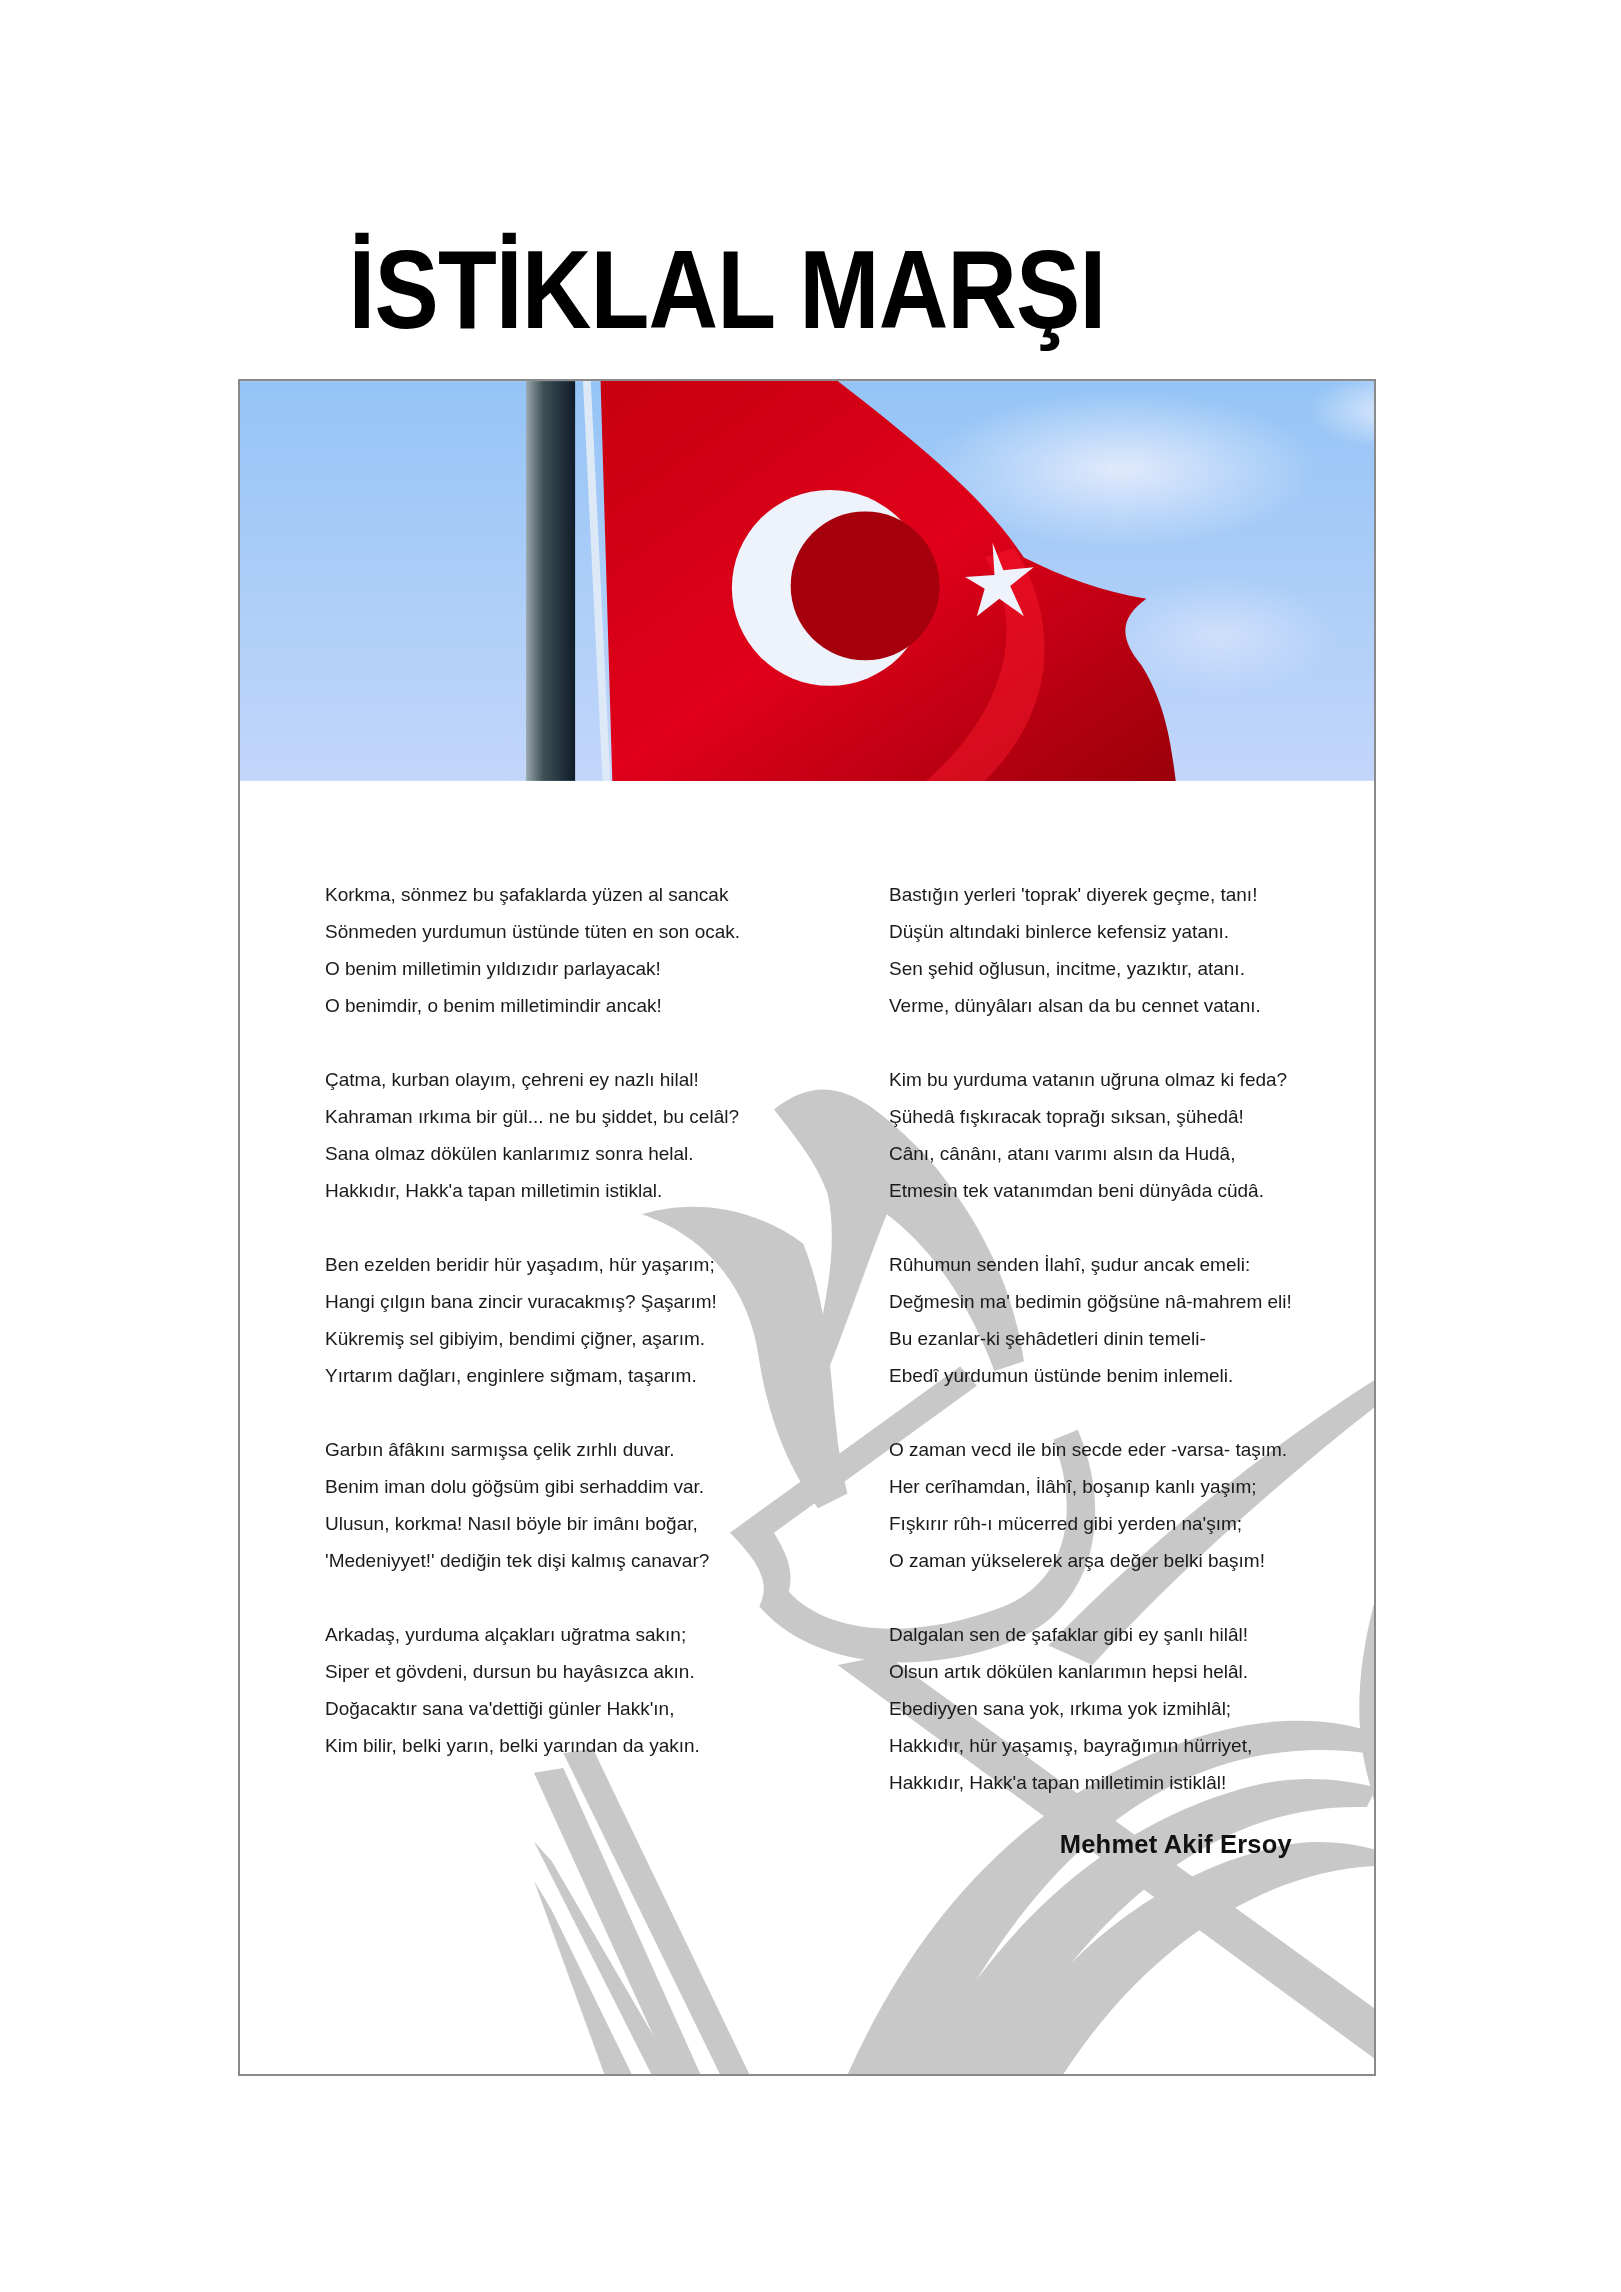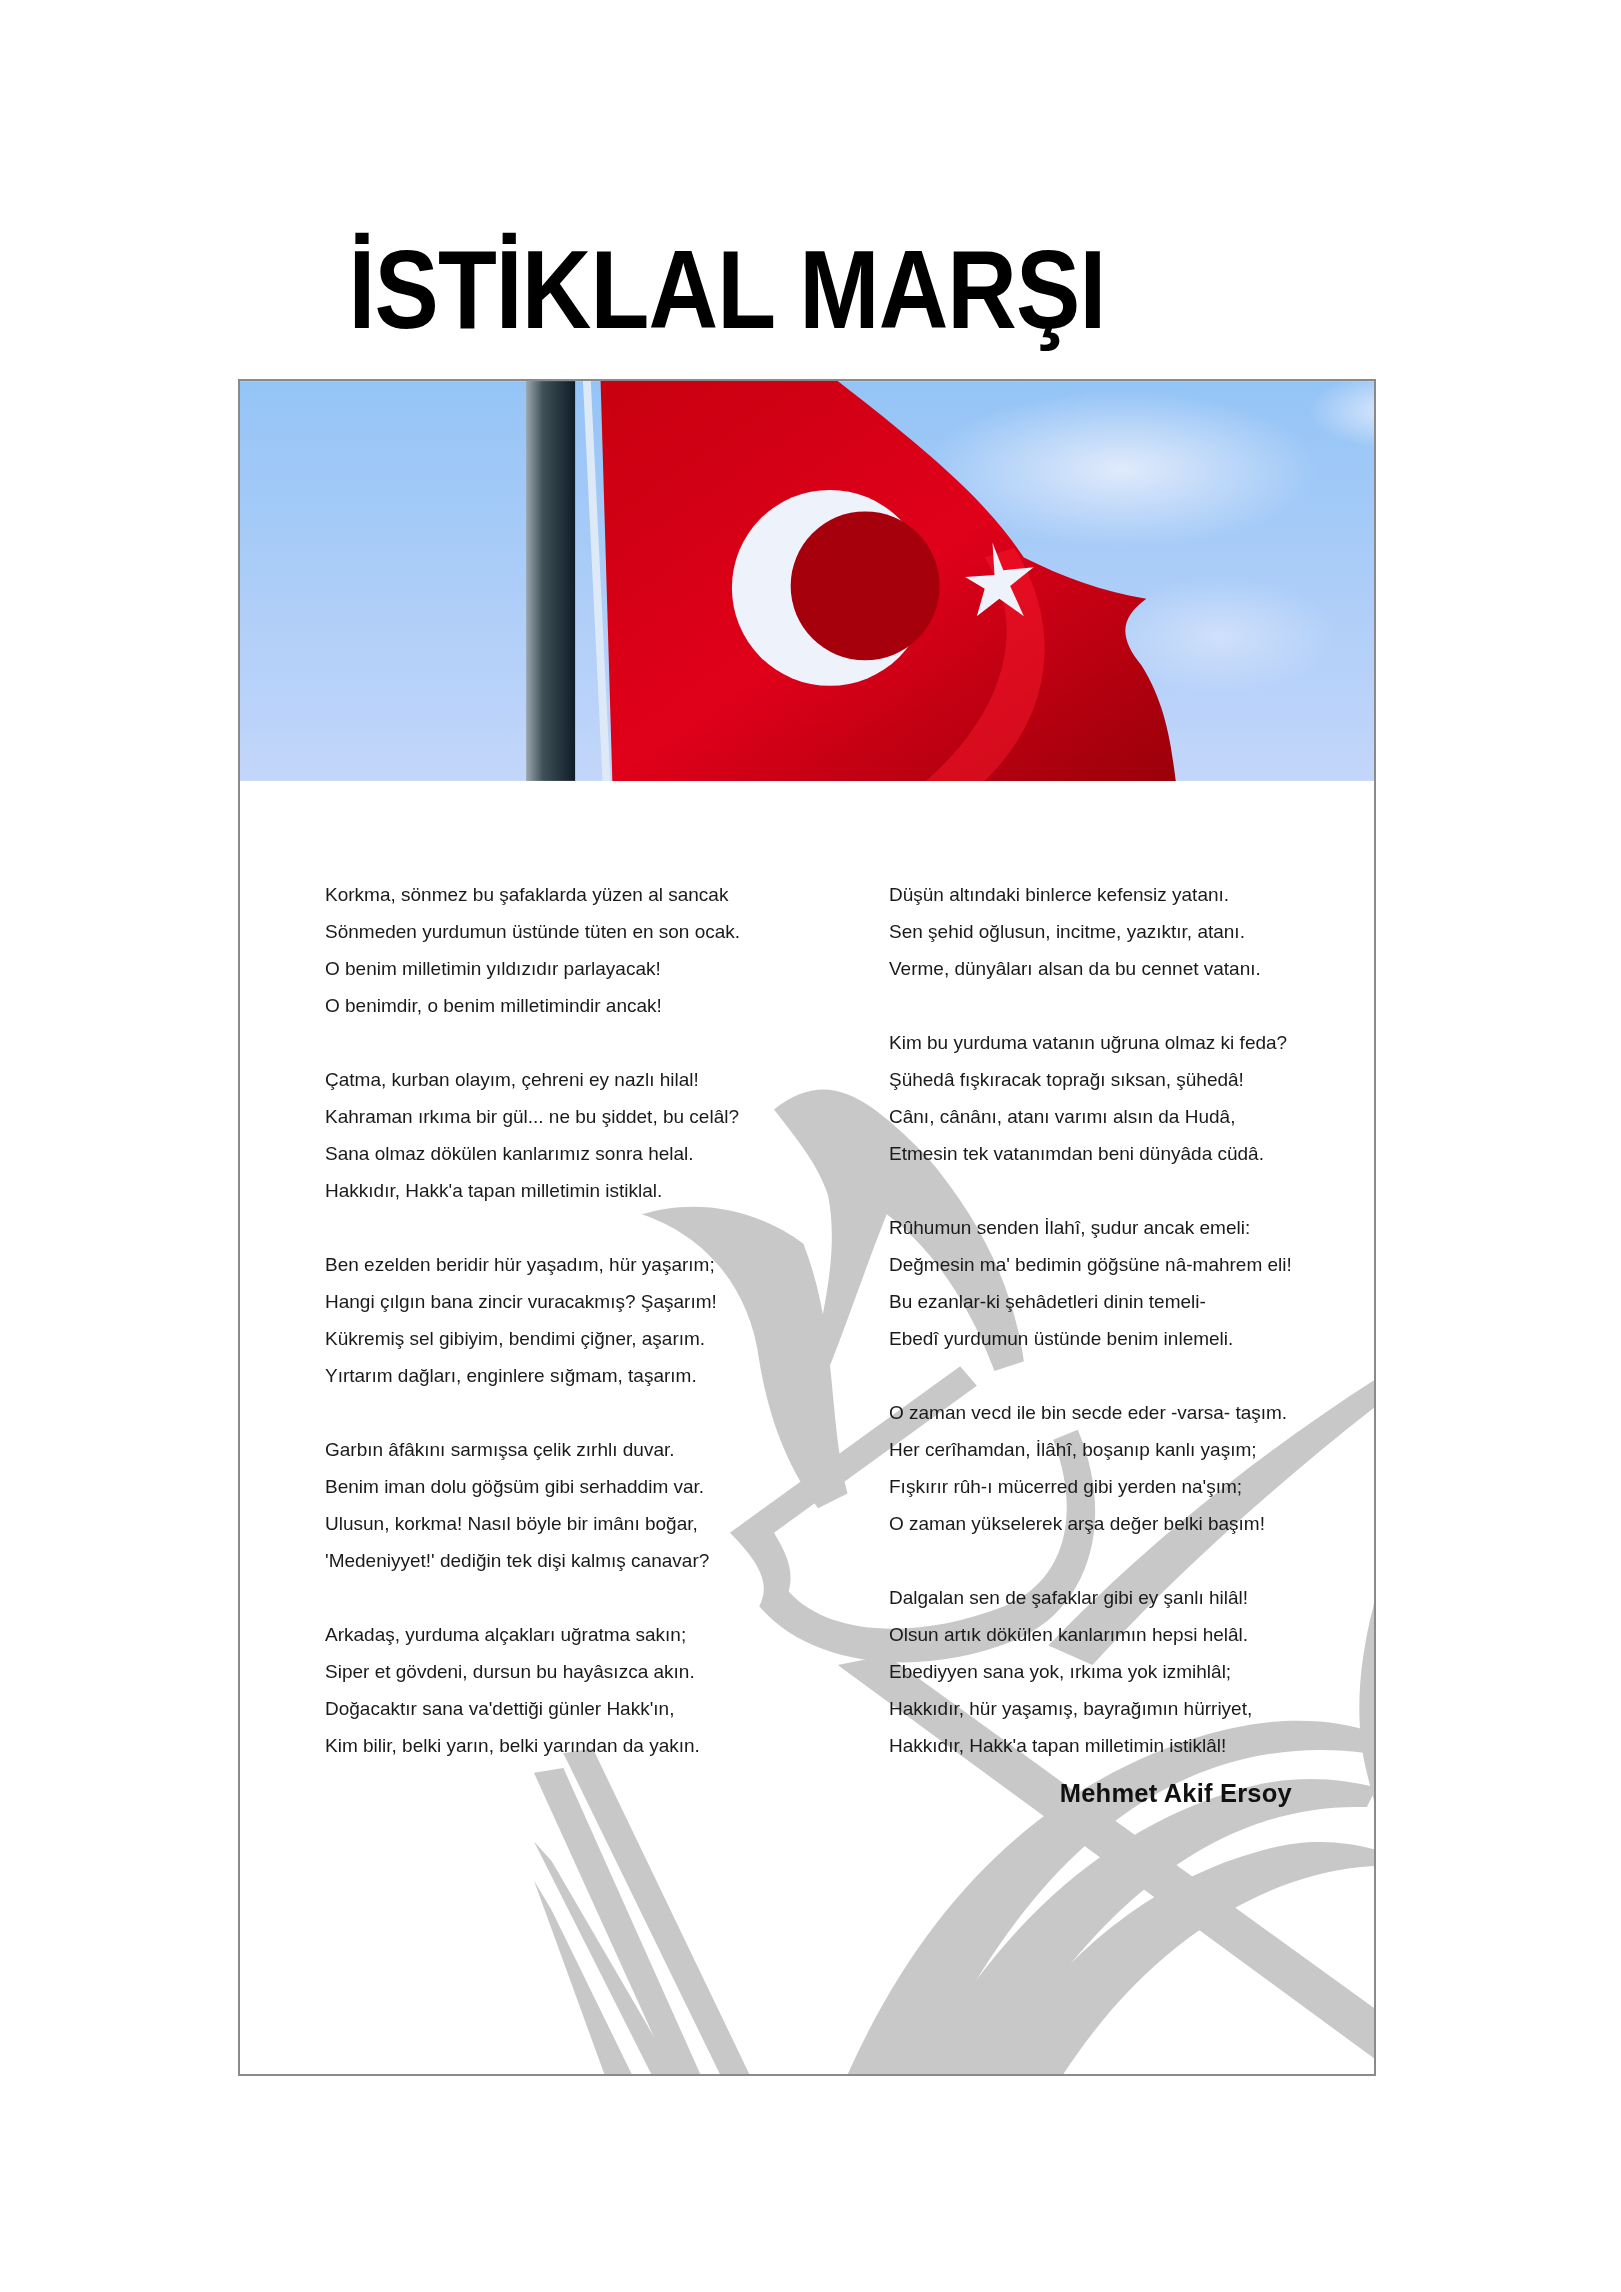--- a/index.html
+++ b/index.html
@@ -126,20 +126,21 @@
     <div class="stanza">
       <span class="line">Arkadaş, yurduma alçakları uğratma sakın;</span>
       <span class="line">Siper et gövdeni, dursun bu hayâsızca akın.</span>
       <span class="line">Doğacaktır sana va'dettiği günler Hakk'ın,</span>
       <span class="line">Kim bilir, belki yarın, belki yarından da yakın.</span>
     </div>
   </div>
 
   <div class="col col-right">
     <div class="stanza">
+      <span class="line">Bastığın yerleri 'toprak' diyerek geçme, tanı!</span>
       <span class="line">Düşün altındaki binlerce kefensiz yatanı.</span>
       <span class="line">Sen şehid oğlusun, incitme, yazıktır, atanı.</span>
       <span class="line">Verme, dünyâları alsan da bu cennet vatanı.</span>
     </div>
     <div class="stanza">
       <span class="line">Kim bu yurduma vatanın uğruna olmaz ki feda?</span>
       <span class="line">Şühedâ fışkıracak toprağı sıksan, şühedâ!</span>
       <span class="line">Cânı, cânânı, atanı varımı alsın da Hudâ,</span>
       <span class="line">Etmesin tek vatanımdan beni dünyâda cüdâ.</span>
     </div>
@@ -148,21 +149,21 @@
       <span class="line">Değmesin ma' bedimin göğsüne nâ-mahrem eli!</span>
       <span class="line">Bu ezanlar-ki şehâdetleri dinin temeli-</span>
       <span class="line">Ebedî yurdumun üstünde benim inlemeli.</span>
     </div>
     <div class="stanza">
       <span class="line">O zaman vecd ile bin secde eder -varsa- taşım.</span>
       <span class="line">Her cerîhamdan, İlâhî, boşanıp kanlı yaşım;</span>
       <span class="line">Fışkırır  rûh-ı mücerred gibi yerden na'şım;</span>
       <span class="line">O zaman yükselerek arşa değer belki başım!</span>
     </div>
-    <div class="stanza" style="margin-bottom:15px">
+    <div class="stanza" style="margin-bottom:29px">
       <span class="line">Dalgalan sen de şafaklar gibi ey şanlı hilâl!</span>
       <span class="line">Olsun artık dökülen kanlarımın hepsi helâl.</span>
       <span class="line">Ebediyyen sana yok, ırkıma yok izmihlâl;</span>
       <span class="line">Hakkıdır, hür yaşamış, bayrağımın hürriyet,</span>
       <span class="line">Hakkıdır, Hakk'a tapan milletimin istiklâl!</span>
     </div>
     <div class="signature">Mehmet Akif Ersoy</div>
   </div>
 
 </div>

